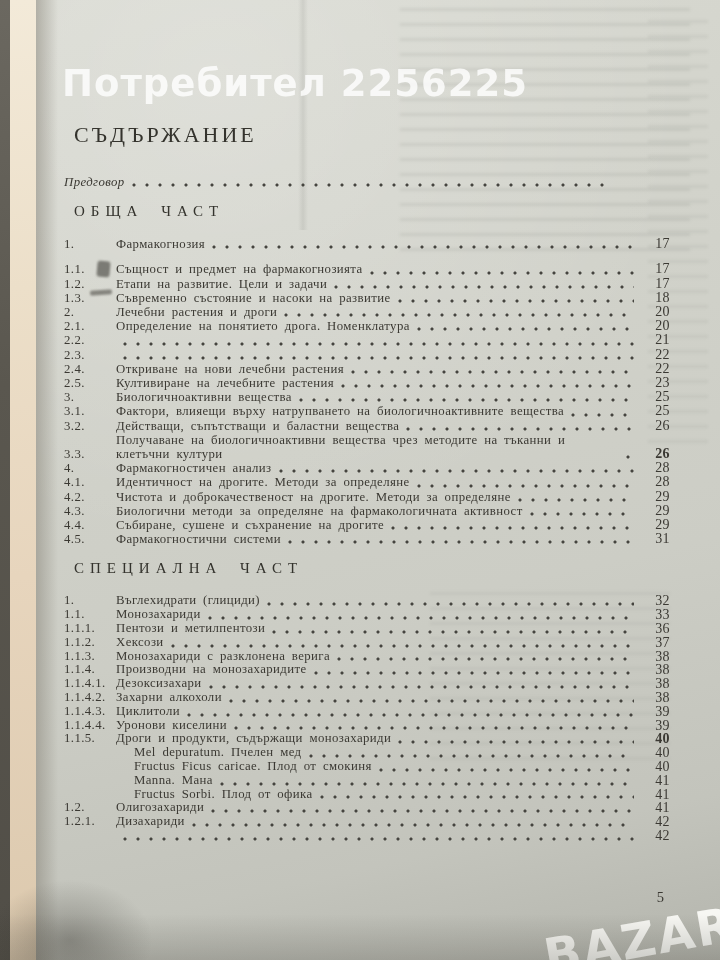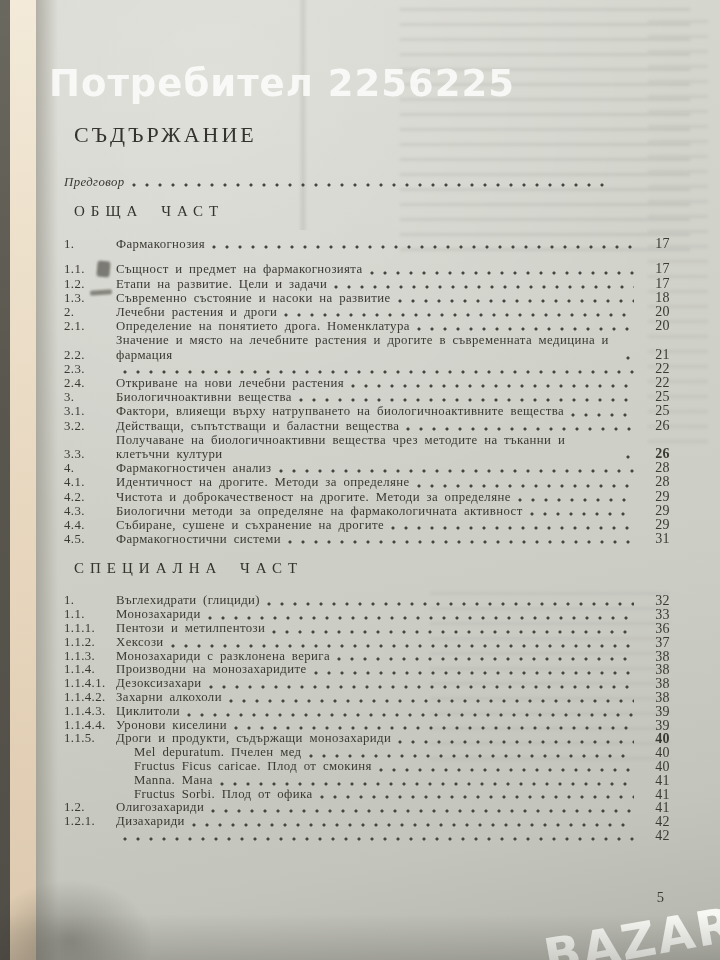--- a/index.html
+++ b/index.html
@@ -29,21 +29,21 @@
     background:repeating-linear-gradient(180deg,rgba(118,122,114,0.28) 0 3px,rgba(118,122,114,0) 3px 15px);}
   .bleed.b1{left:400px;top:8px;width:290px;height:248px;}
   .bleed.b2{left:430px;top:592px;width:240px;height:170px;opacity:.35;}
   .bleed.b3{left:648px;top:20px;width:60px;height:430px;opacity:.4;}
   
   .smudge1{position:absolute;left:97px;top:261px;width:13px;height:16px;border-radius:3px;
     background:rgba(48,45,40,0.55);filter:blur(1px);transform:rotate(5deg);}
   .smudge2{position:absolute;left:90px;top:290px;width:22px;height:5px;border-radius:2px;
     background:rgba(52,49,44,0.5);filter:blur(1px);transform:rotate(-4deg);}
   
-  .wm-user{position:absolute;left:49px;top:62px;
+  .wm-user{position:absolute;left:62px;top:62px;
     font-family:"DejaVu Sans","Liberation Sans",sans-serif;
     font-size:37px;font-weight:700;color:rgba(255,255,255,0.8);letter-spacing:1px;}
   .wm-bazar{position:absolute;right:-16px;bottom:-8px;
     font-family:"DejaVu Sans","Liberation Sans",sans-serif;
     font-size:48px;font-weight:800;color:rgba(252,252,249,0.92);
     letter-spacing:2px;transform:rotate(-10deg);}
   
   .content{position:absolute;left:64px;top:122px;width:606px;}
   .title{font-size:22px;letter-spacing:3px;margin:0 0 12px 10px;font-weight:400;color:#34332d;}
   .toc-heading{font-size:15px;letter-spacing:6px;word-spacing:8px;margin:14px 0 0 10px;color:#34332d;}
@@ -123,34 +123,39 @@
     <span class="pg">20</span>
   </div>
           <div class="row">
     <span class="num">2.1.</span>
     <span class="lbl">Определение на понятието дрога. Номенклатура</span>
     <span class="dots"></span>
     <span class="pg">20</span>
   </div>
           <div class="row">
     <span class="num">2.2.</span>
-    <span class="lbl">Значение и място на лечебните растения и дрогите в съвременната медицина и фармация</span>
     <span class="dots"></span>
     <span class="pg">21</span>
   </div>
           <div class="row">
     <span class="num">2.3.</span>
     <span class="dots"></span>
     <span class="pg">22</span>
   </div>
           <div class="row">
     <span class="num">2.4.</span>
     <span class="lbl">Откриване на нови лечебни растения</span>
     <span class="dots"></span>
     <span class="pg">22</span>
+  </div>
+          <div class="row">
+    <span class="num">2.5.</span>
+    <span class="lbl">Култивиране на лечебните растения</span>
+    <span class="dots"></span>
+    <span class="pg">23</span>
   </div>
           <div class="row">
     <span class="num">3.</span>
     <span class="lbl">Биологичноактивни вещества</span>
     <span class="dots"></span>
     <span class="pg">25</span>
   </div>
           <div class="row">
     <span class="num">3.1.</span>
     <span class="lbl">Фактори, влияещи върху натрупването на биологичноактивните вещества</span>

